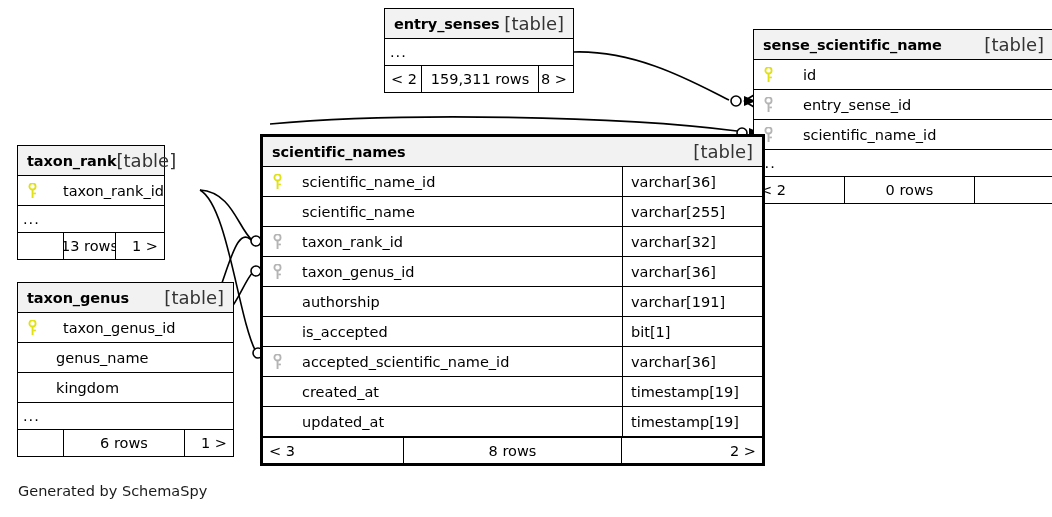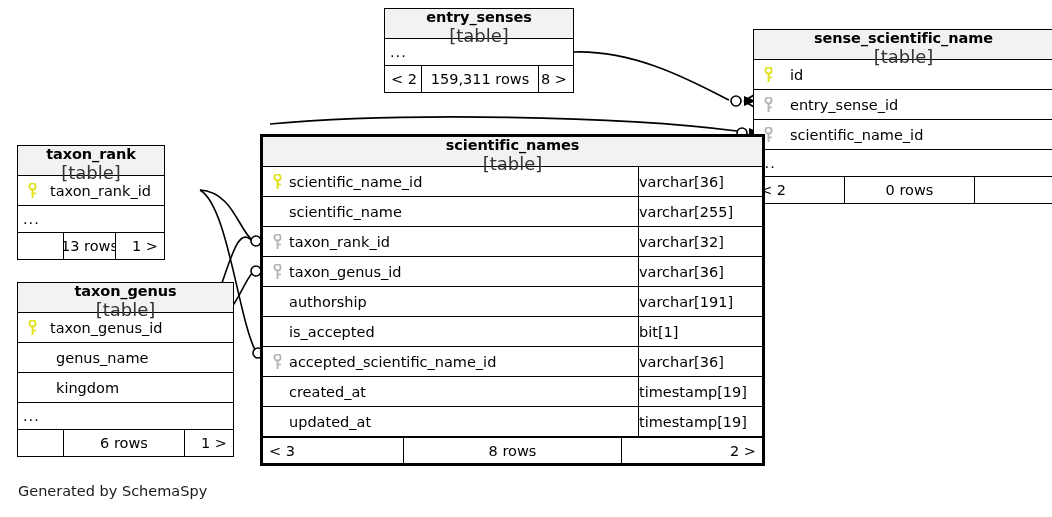--- a/index.html
+++ b/index.html
@@ -43,21 +43,20 @@
   }
   .t-header {
     box-sizing: border-box;
     background: #f2f2f2;
     border-bottom: 1px solid #000000;
     display: flex;
     align-items: center;
     justify-content: space-between;
     padding: 0 9px;
     height: 30px;
-    flex-direction: column;
   }
   .t-title {
     font-weight: bold;
     font-size: 14.5px;
     letter-spacing: -0.1px;
     white-space: nowrap;
   }
   .t-tag {
     font-size: 18px;
     color: #333333;
@@ -68,31 +67,31 @@
     height: 30px;
     display: flex;
     align-items: stretch;
     border-bottom: 1px solid #000000;
   }
   .t-row:last-child { border-bottom: none; }
   .c-name {
     flex: 1 1 auto;
     display: flex;
     align-items: center;
-    gap: 7px;
+    gap: 20px;
     padding: 0 6px 0 9px;
     font-size: 14.5px;
     white-space: nowrap;
     overflow: hidden;
   }
   .c-type {
     flex: 0 0 auto;
     display: flex;
     align-items: center;
-    padding: 0 0;
+    padding: 0 8px;
     font-size: 14.5px;
     border-left: 1px solid #000000;
     white-space: nowrap;
   }
   .keyslot {
     flex: 0 0 10px;
     width: 10px;
     height: 16px;
     display: inline-flex;
     align-items: center;

